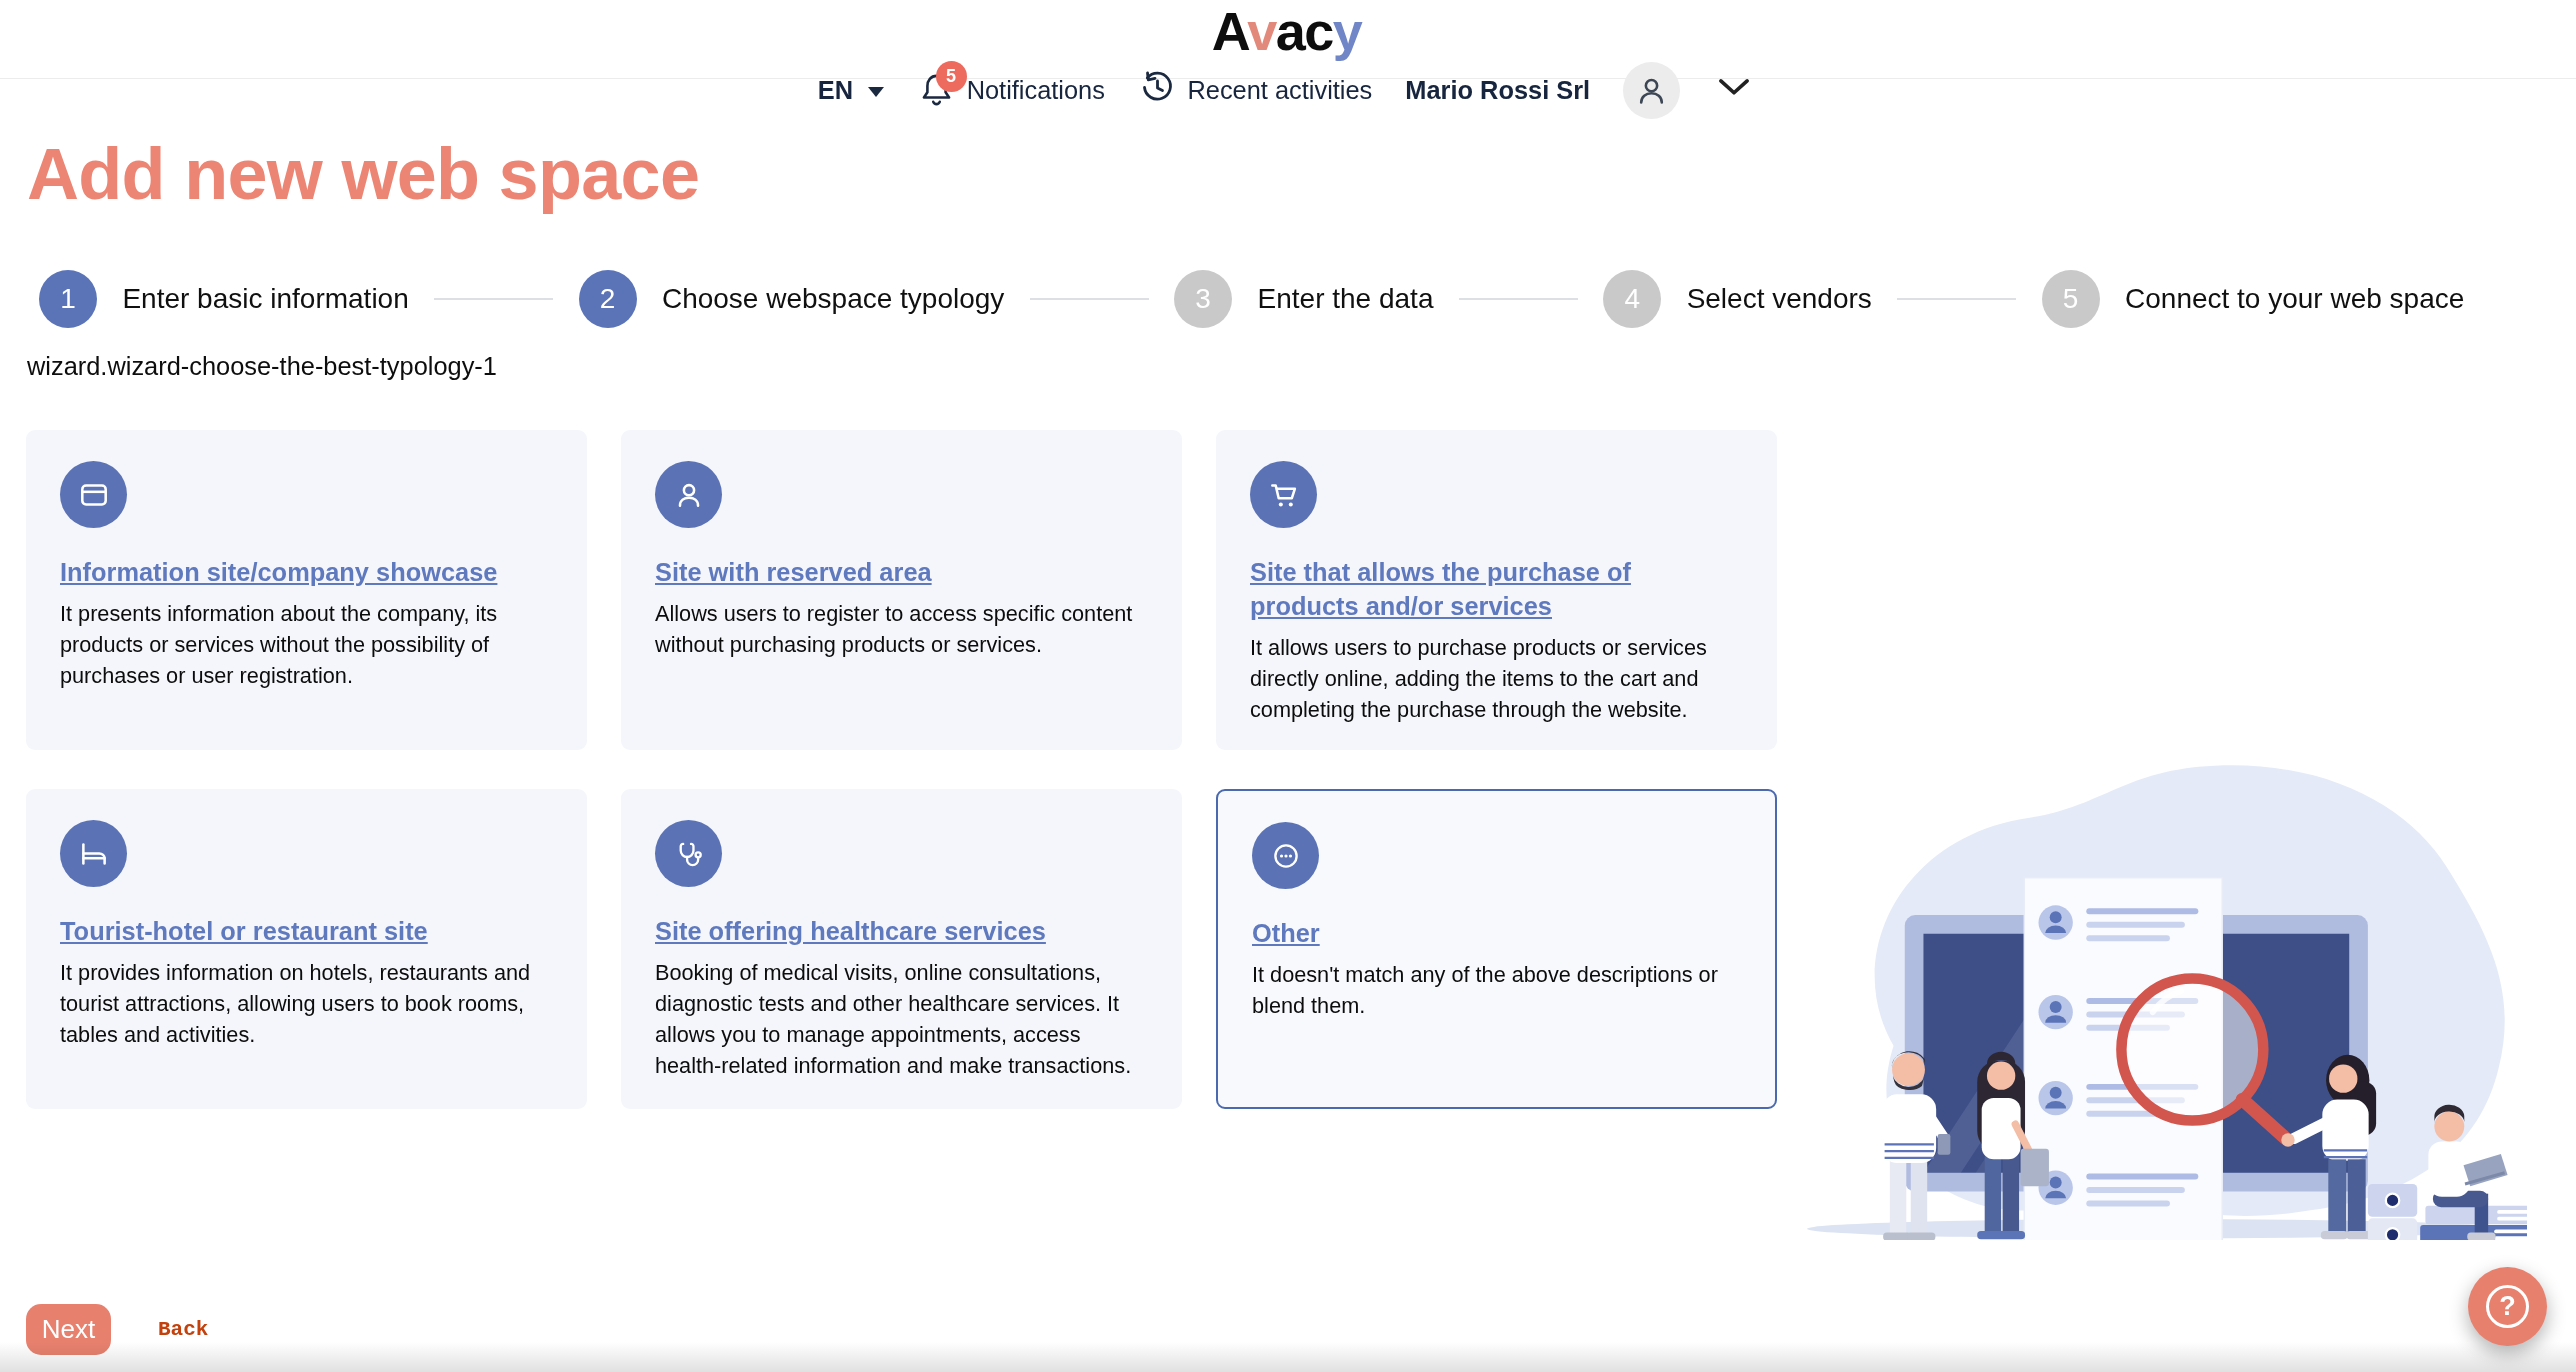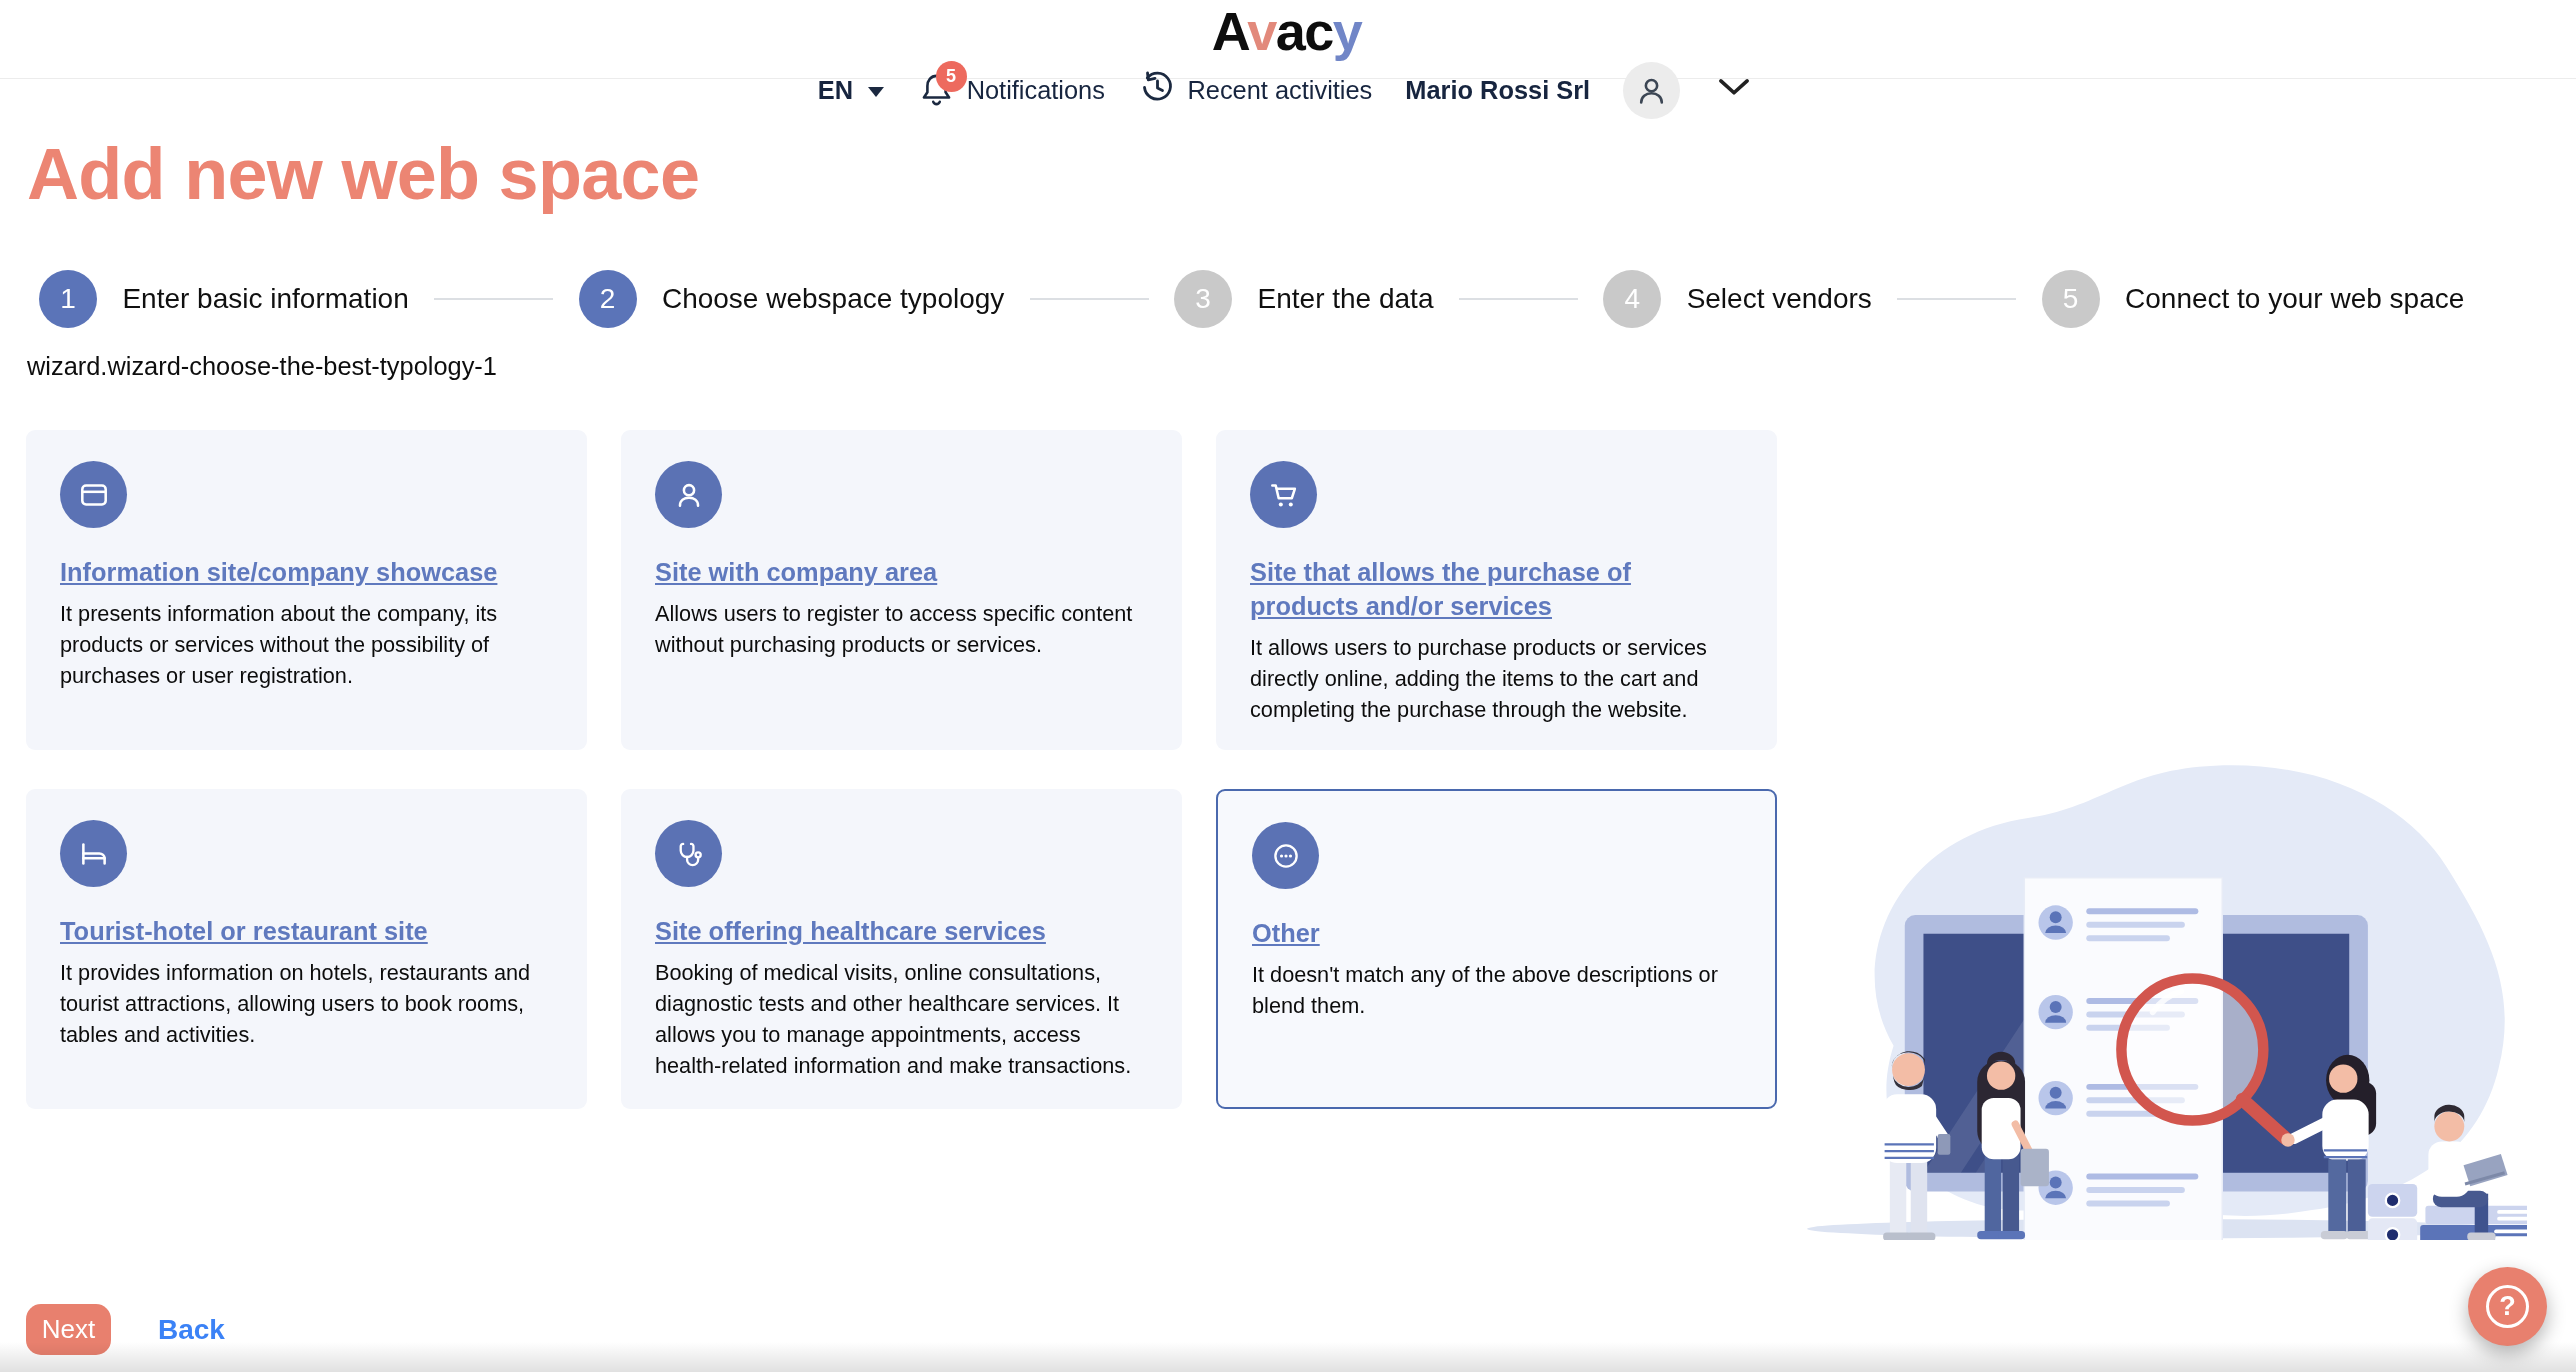--- a/index.html
+++ b/index.html
@@ -50,21 +50,21 @@
     display:flex; align-items:center; justify-content:center; margin-bottom:27px; }
   .card-title { color:#5f79be; font-size:25.4px; font-weight:700; line-height:34px;
     margin-bottom:9px; max-width:500px;text-decoration:underline; }
   .card-desc { color:#0c0c0c; font-size:21.7px; line-height:31px; max-width:493px; }
 
   
   .next-btn { position:absolute; left:26px; top:1304px; width:85px; height:51px; border:none;
     background:#e8806e; color:#fff; font-size:26px; font-family:"Liberation Sans",sans-serif;
     border-radius:15px; cursor:pointer; }
   .back-btn { position:absolute; left:158px; top:1304px; height:51px; border:none; background:transparent;
-    color:#3b82f6; font-size:28px; font-weight:700; font-family:Liberation Sans, sans-serif; cursor:default; }
+    color:#c2410c; font-size:21px; font-weight:700; font-family:Liberation Mono, monospace; cursor:default; }
   .help-fab { position:absolute; left:2468px; top:1267px; width:79px; height:79px; border-radius:50%;
     background:#e8806e; box-shadow:0 7.5px 19.4px rgba(0,0,0,0.30);
     display:flex; align-items:center; justify-content:center; cursor:pointer; }
   .help-q { width:43px; height:43px; border:3.7px solid #fff; border-radius:50%;
     color:#fff; font-size:27px; font-weight:700; display:flex; align-items:center; justify-content:center; }
   .bottom-shade { position:absolute; left:0; bottom:0; width:2576px; height:30px;
     background:linear-gradient(to bottom, rgba(0,0,0,0), rgba(0,0,0,0.12)); pointer-events:none; }
 
   .illu { position:absolute; left:1789px; top:747px; }
 </style>
@@ -165,21 +165,21 @@
       <div class="card-desc">It presents information about the company, its products or services without the possibility of purchases or user registration.</div>
     </div>
 
     <div class="card">
       <div class="card-icon">
         <svg width="34" height="34" viewBox="0 0 32 32" fill="none">
           <circle cx="16" cy="11.5" r="4.8" stroke="#fff" stroke-width="2.4"></circle>
           <path d="M7.5 26c0-4.8 3.8-7.4 8.5-7.4s8.5 2.6 8.5 7.4" stroke="#fff" stroke-width="2.4" stroke-linecap="round"></path>
         </svg>
       </div>
-      <div class="card-title">Site with company area</div>
+      <div class="card-title">Site with reserved area</div>
       <div class="card-desc">Allows users to register to access specific content without purchasing products or services.</div>
     </div>
 
     <div class="card">
       <div class="card-icon">
         <svg width="34" height="34" viewBox="0 0 32 32" fill="none">
           <path d="M5 7h3.2l2.8 12h12.4l2.8-8.8H10" stroke="#fff" stroke-width="2.4" stroke-linecap="round" stroke-linejoin="round"></path>
           <circle cx="13" cy="25" r="1.9" fill="#fff"></circle>
           <circle cx="22.4" cy="25" r="1.9" fill="#fff"></circle>
         </svg>

